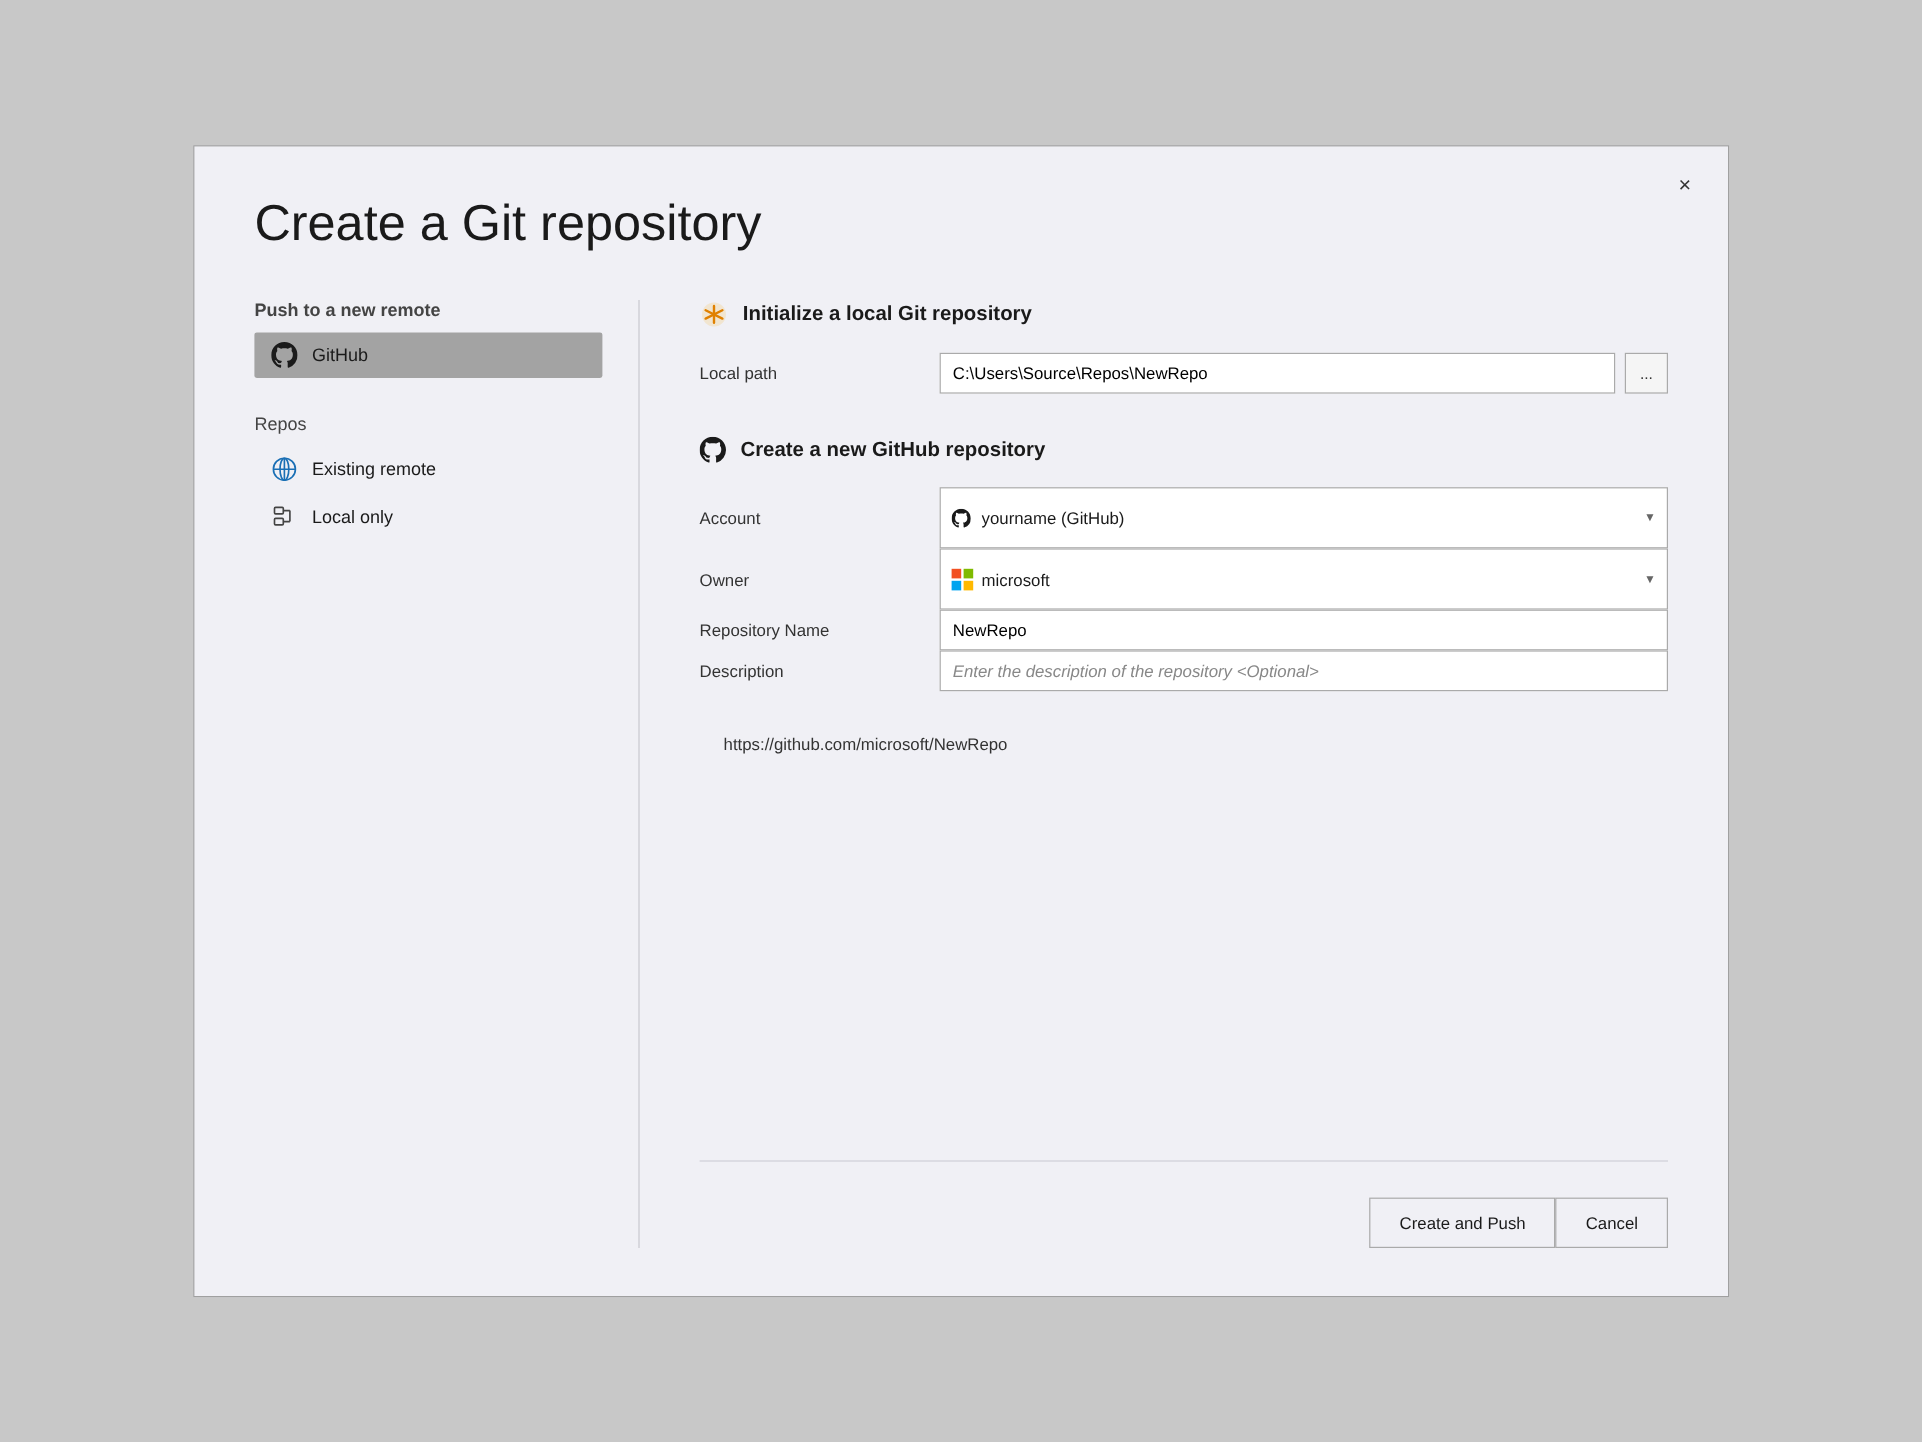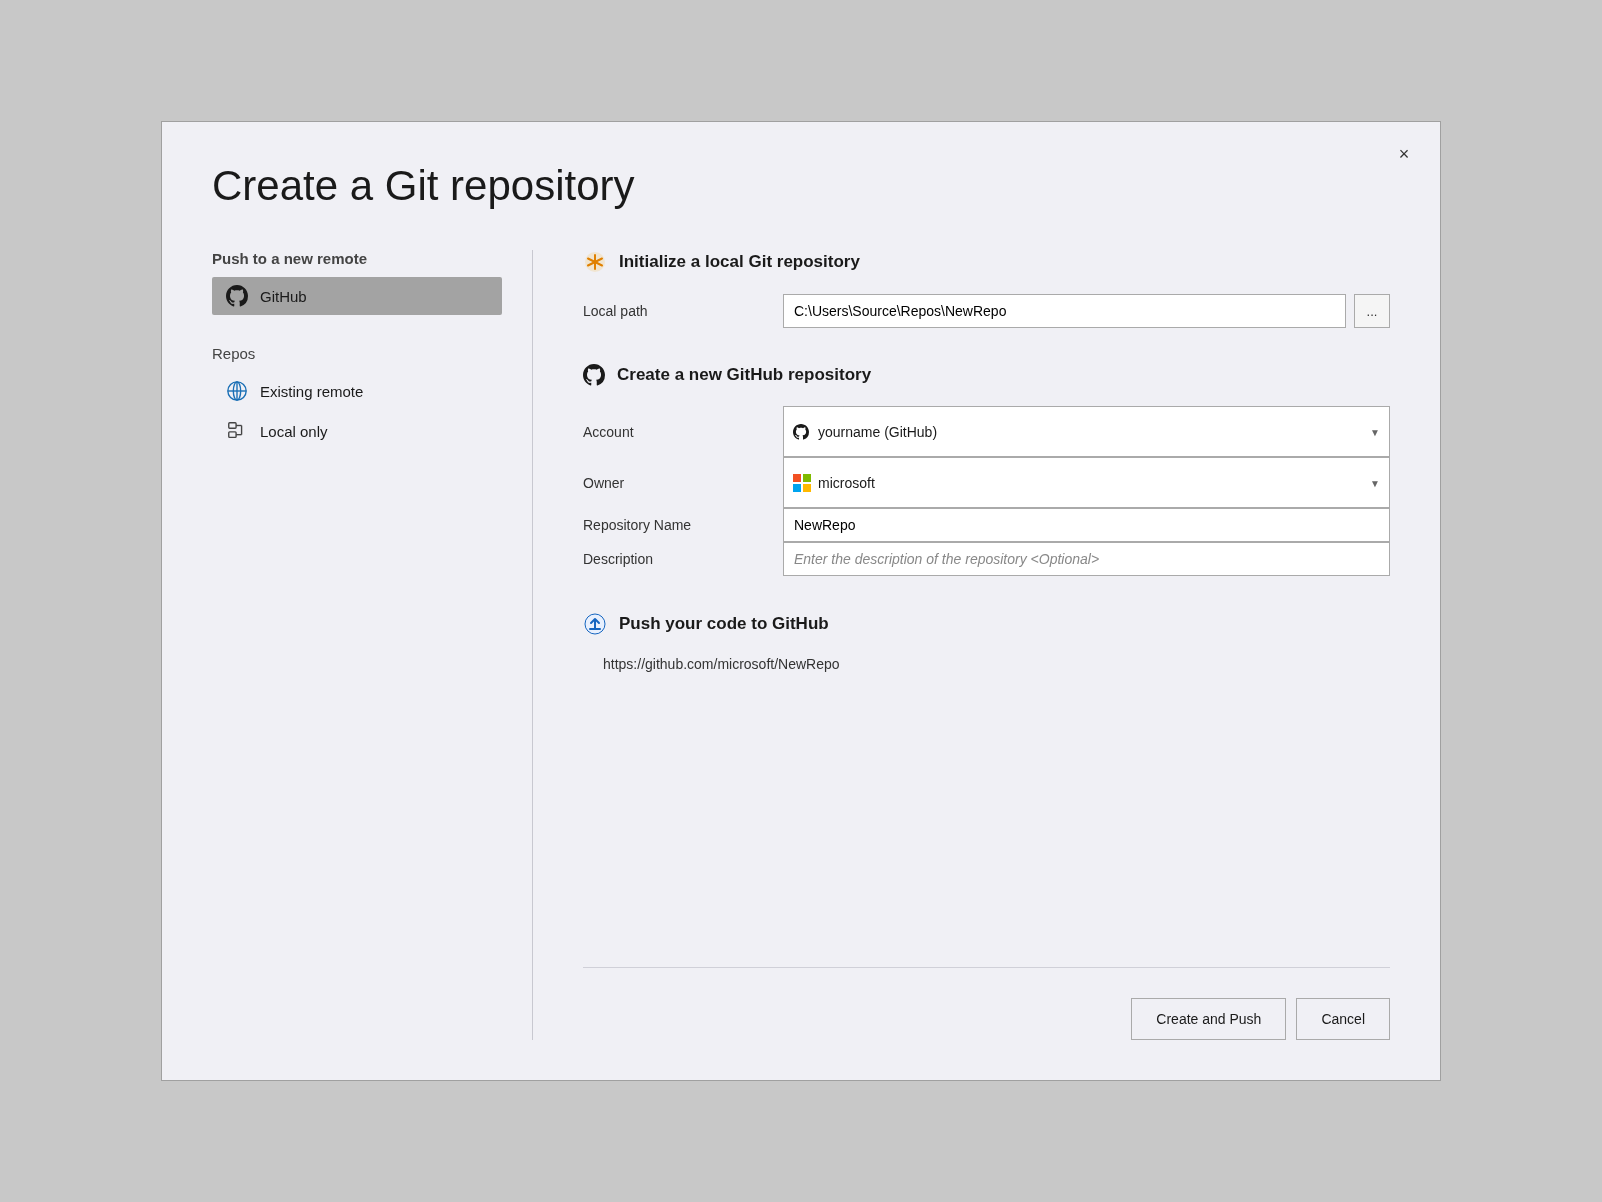--- a/index.html
+++ b/index.html
@@ -185,21 +185,20 @@
       cursor: pointer;
     }
     .push-url {
       font-size: 14px;
       color: #333;
       margin-left: 20px;
     }
     .footer {
       display: flex;
       justify-content: flex-end;
-      gap: 10px;
       margin-top: auto;
       padding-top: 30px;
       border-top: 1px solid #d0d0d8;
     }
     .footer-btn {
       height: 42px;
       padding: 0 24px;
       border: 1px solid #aaa;
       background: #f0f0f5;
       font-size: 14px;
@@ -359,29 +358,20 @@
         <div class="form-row">
           <span class="form-label">Description</span>
           <div class="form-control">
             <input type="text" class="text-input" placeholder="Enter the description of the repository &lt;Optional&gt;" style="">
           </div>
         </div>
 
       </div>
 
       <div class="section">
-        <div class="section-header">
-          <svg class="push-section-icon" viewBox="0 0 24 24" fill="none">
-            <circle cx="12" cy="12" r="10" fill="#e8f0fe" stroke="#1565c0" stroke-width="1"></circle>
-            <line x1="12" y1="16" x2="12" y2="8" stroke="#1565c0" stroke-width="2" stroke-linecap="round"></line>
-            <polyline points="8,11 12,7 16,11" stroke="#1565c0" stroke-width="2" stroke-linecap="round" stroke-linejoin="round" fill="none"></polyline>
-            <line x1="7" y1="17" x2="17" y2="17" stroke="#1565c0" stroke-width="2" stroke-linecap="round"></line>
-          </svg>
-          <span class="section-title">Push your code to GitHub</span>
-        </div>
         <div class="push-url">https://github.com/microsoft/NewRepo</div>
       </div>
 
       <div class="footer">
         <button class="footer-btn primary">Create and Push</button>
         <button class="footer-btn">Cancel</button>
       </div>
 
     </div>
   </div>

